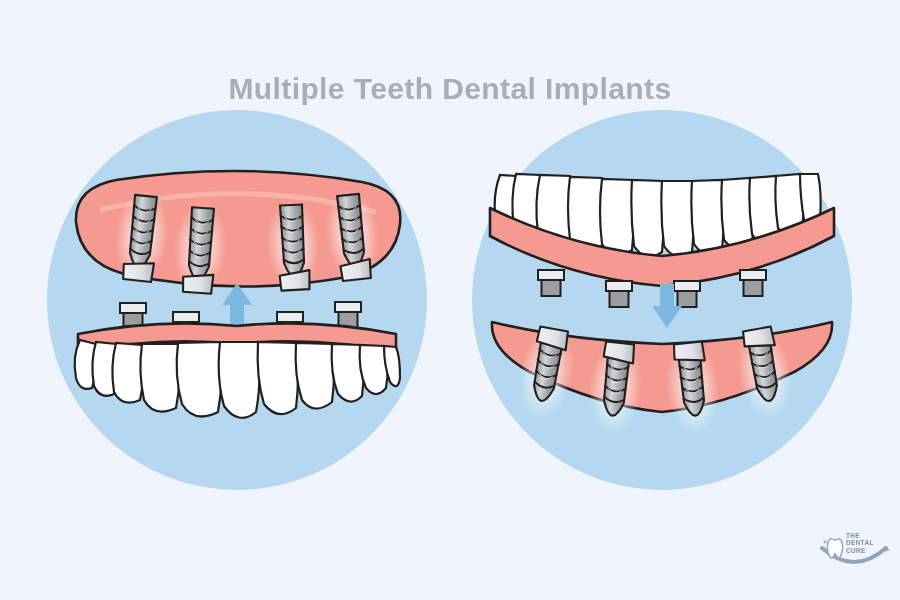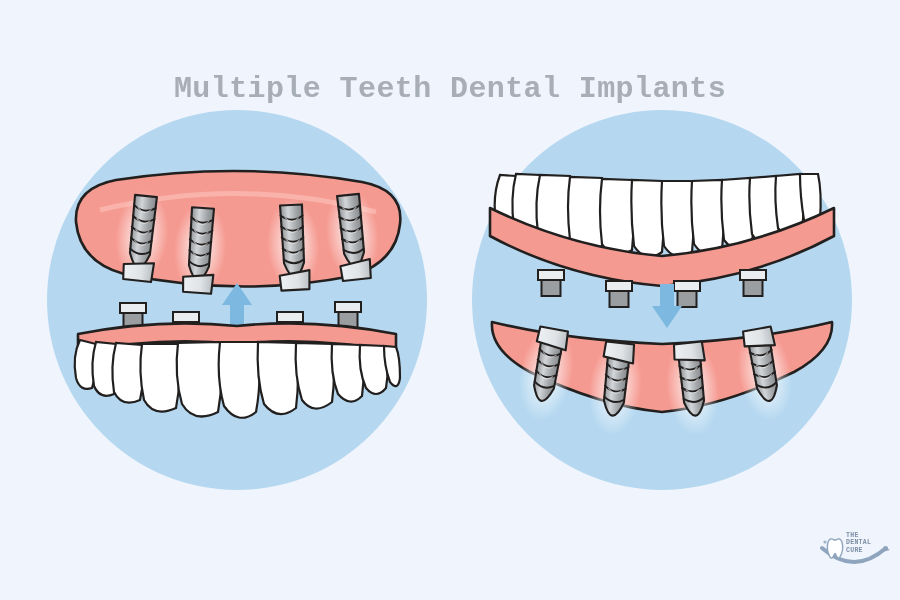--- a/index.html
+++ b/index.html
@@ -1,21 +1,21 @@
 <!DOCTYPE html>
 <html><head>
 <meta charset="utf-8">
 <style>
   html,body{margin:0;padding:0;}
   body{
     width:900px;height:600px;overflow:hidden;
     font-family:"Liberation Sans",sans-serif;
     background:#eff4fd;
   }
-  #stage{position:relative;width:900px;height:600px;background:#eff4fd;font-family:Liberation Mono, monospace;}
+  #stage{position:relative;width:900px;height:600px;background:#eff4fd;}
   #title{
     position:absolute;left:0;top:72px;width:900px;text-align:center;
     font-size:30px;font-weight:700;letter-spacing:.4px;color:#a7aeb6;
     white-space:nowrap;
   }
   .panel-svg{position:absolute;top:0;left:0;width:900px;height:600px;}
   #logo{
     position:absolute;left:818px;top:528px;width:72px;height:44px;
   }
   #logo .txt{

